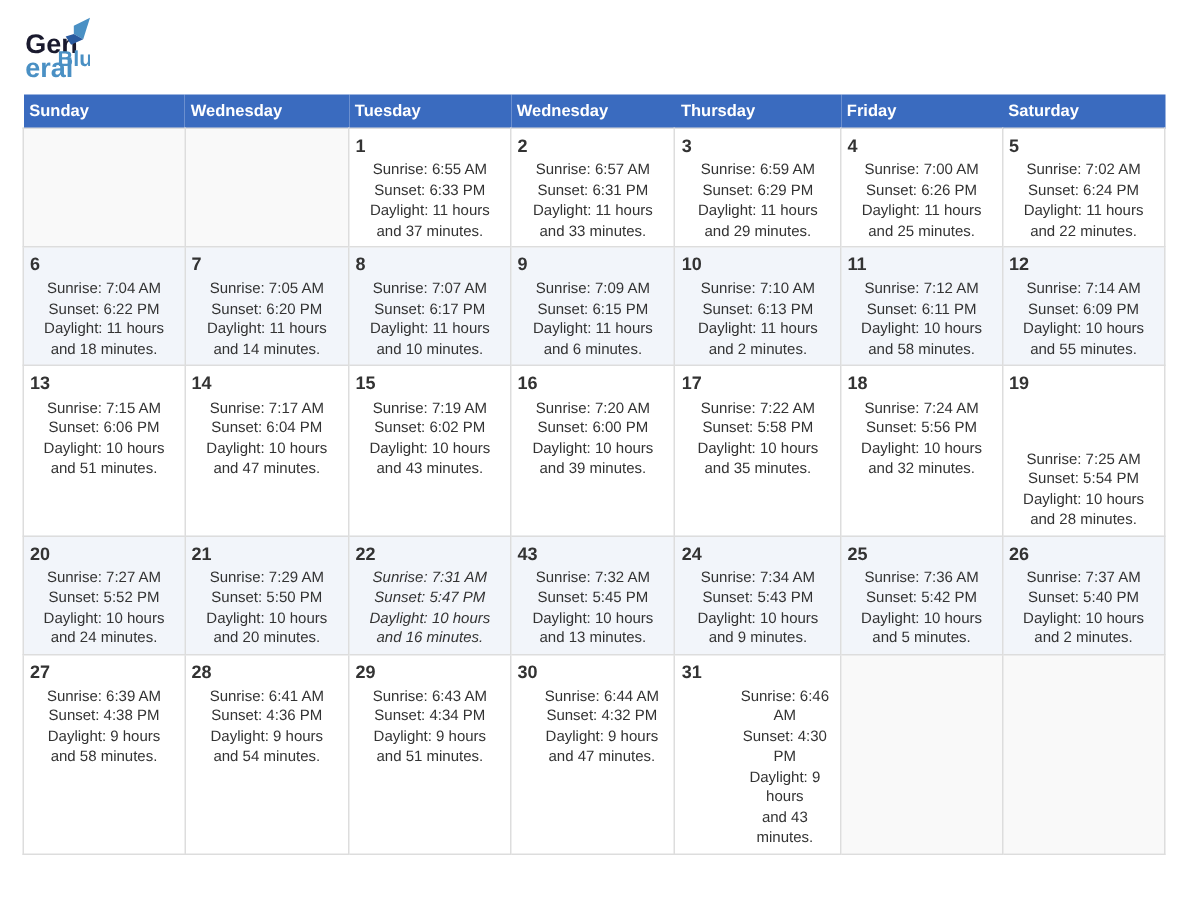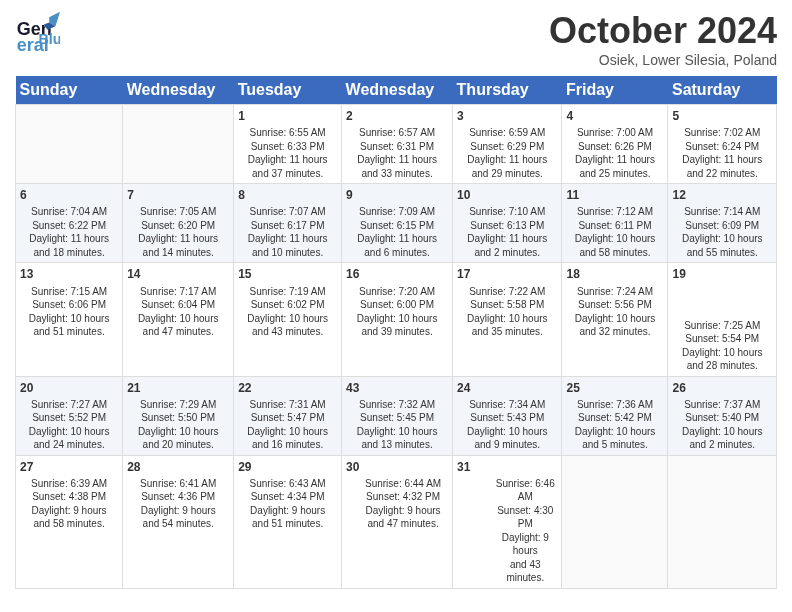--- a/index.html
+++ b/index.html
@@ -34,21 +34,21 @@
     table {
       width: 100%;
       border-collapse: collapse;
       font-size: 10.5px;
     }
     thead tr th {
       background-color: #3a6bbf;
       color: #fff;
       padding: 5px 4px;
       text-align: left;
-      font-size: 16px;
+      font-size: 11px;
       font-weight: bold;
     }
     tbody tr td {
       border: 1px solid #ddd;
       vertical-align: top;
       padding: 3px 4px;
       width: 113px;
       height: 78px;
       color: #333;
       line-height: 1.35;
@@ -90,24 +90,20 @@
   <div class="header">
     <div class="logo-container">
       <svg class="logo-svg" viewBox="0 0 50 50">
         <text x="2" y="28" font-size="20" font-weight="bold" fill="#1a1a2e">Gen</text>
         <text x="2" y="46" font-size="20" font-weight="bold" fill="#4a90c4">eral</text>
         <polygon points="38,8 50,2 45,18 38,14" fill="#4a90c4"></polygon>
         <polygon points="38,14 45,18 36,22 32,16" fill="#2a5a9f"></polygon>
         <text x="26" y="38" font-size="16" font-weight="bold" fill="#4a90c4">Blue</text>
       </svg>
     </div>
-    <div class="title-block">
-      <div class="month-title">October 2024</div>
-      <div class="location">Osiek, Lower Silesia, Poland</div>
-    </div>
   </div>
 
   <table>
     <thead>
       <tr id="weekday-header">
       <th>Sunday</th>
           <th>Wednesday</th>
           <th>Tuesday</th>
           <th>Wednesday</th>
           <th>Thursday</th>
@@ -267,21 +263,21 @@
           </td>
           <td>
             <span class="day-num">21</span>
             <div class="day-info" style="white-space: pre-line;">Sunrise: 7:29 AM
 Sunset: 5:50 PM
 Daylight: 10 hours
 and 20 minutes.</div>
           </td>
           <td>
             <span class="day-num">22</span>
-            <div class="day-info" style="white-space: pre-line;">Sunrise: 7:31 AM
+            <div class="day-info" style="white-space: pre-line; font-style: italic;">Sunrise: 7:31 AM
 Sunset: 5:47 PM
 Daylight: 10 hours
 and 16 minutes.</div>
           </td>
           <td>
             <span class="day-num">43</span>
             <div class="day-info" style="white-space: pre-line;">Sunrise: 7:32 AM
 Sunset: 5:45 PM
 Daylight: 10 hours
 and 13 minutes.</div>

